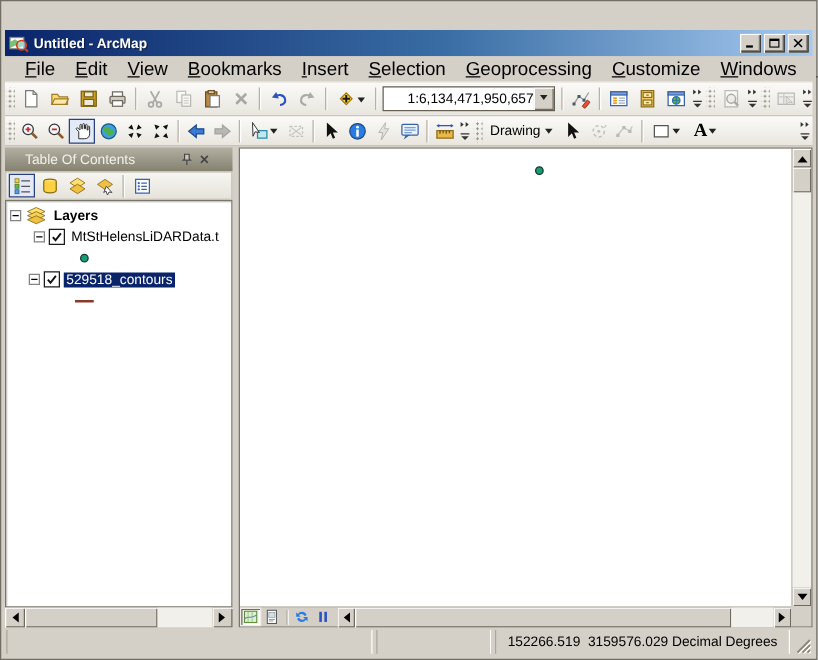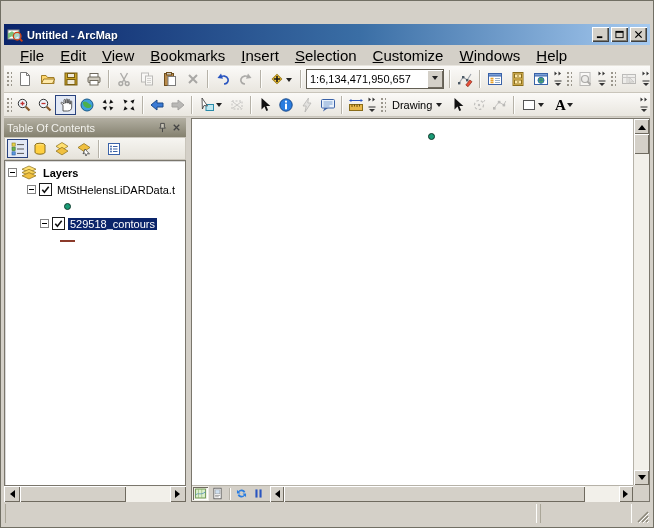--- a/index.html
+++ b/index.html
@@ -37,33 +37,33 @@
           box-shadow:1px 0 #fdfdfb; }
   .tgrip { width:7px; height:18px; flex:0 0 7px; margin:0 1px;
            background-image:radial-gradient(circle,#9a968c 32%,transparent 36%);
            background-size:4px 4px; background-position:1px 1px; }
   .tovf { width:12px; height:22px; display:grid; place-items:center; flex:0 0 12px; }
   .tovf svg { width:10px; height:20px; display:block; }
   .tovf.push { margin-left:auto; }
   .caret { width:0; height:0; border:3px solid transparent; border-top:4px solid #222;
            margin-top:4px; flex:0 0 auto; }
   .tcombo { display:flex; align-items:center; width:138px; height:20px; background:#fff;
-            border:1px solid #635f54; flex:0 0 138px; margin:0 2px; }
+            border:1px solid #635f54; flex:0 0 138px; margin:0 2px;padding-left:16px; }
   .tcombo-text { flex:1; font-size:11px; padding:0 3px; white-space:nowrap; overflow:hidden; }
   .tcombo-btn { width:16px; height:100%; background:#d4d0c8; display:grid; place-items:center;
                 box-shadow:inset 1px 1px #fff, inset -1px -1px #6f6a5f; }
   .tcombo-btn .caret { margin:0; }
   .tmenu { display:flex; align-items:center; gap:4px; padding:2px 5px; font-size:11px; }
   .a-glyph { font-family:"Liberation Serif",serif; font-weight:bold; font-size:15px; line-height:14px; }
   
   .content { flex:1; display:flex; gap:5px; padding-top:1px; min-height:0; }
   
   .toc { width:182px; flex:0 0 182px; display:flex; flex-direction:column; min-height:0; }
   .toc-header { height:19px; flex:0 0 19px; display:flex; align-items:center;
-                background:linear-gradient(#b3afa2,#84816f); padding:0 3px; }
+                background:linear-gradient(#b3afa2,#84816f); padding:0 16px; }
   .toc-title { flex:1; font-size:11px; color:#f2f1ec; white-space:nowrap; overflow:hidden; }
   .toc-hbtn { width:14px; height:14px; display:grid; place-items:center; }
   .toc-hbtn svg { width:11px; height:11px; display:block; }
   .toc-toolbar { height:23px; flex:0 0 23px; display:flex; align-items:center; gap:1px;
                  background:linear-gradient(#f6f5f1,#e6e3db); border:1px solid #c9c5bb; padding:0 2px; }
   .toc-toolbar .tbtn { width:21px; height:19px; }
   .toc-tree { flex:1; background:#fff; border:1px solid #7a766c;
               box-shadow:inset 1px 1px #40404033; overflow:hidden; padding-top:3px; }
   .ttrow { height:17px; display:flex; align-items:center; gap:3px; font-size:11px; white-space:nowrap; }
   .exp { width:9px; height:9px; background:#fff; border:1px solid #848484; flex:0 0 9px; position:relative; }
@@ -156,20 +156,21 @@
     </span>
   </div>
 
   <div class="menubar">
       <span class="mitem"><u>F</u>ile</span>
       <span class="mitem"><u>E</u>dit</span>
       <span class="mitem"><u>V</u>iew</span>
       <span class="mitem"><u>B</u>ookmarks</span>
       <span class="mitem"><u>I</u>nsert</span>
       <span class="mitem"><u>S</u>election</span>
+      <span class="mitem"><u>G</u>eoprocessing</span>
       <span class="mitem"><u>C</u>ustomize</span>
       <span class="mitem"><u>W</u>indows</span>
       <span class="mitem"><u>H</u>elp</span>
     </div>
 
   <div class="trow trow1">
       <div class="tgrip"></div>
       <div class="tbtn">
         <span class="ticon">
           <svg viewBox="0 0 16 16">
@@ -626,21 +627,21 @@
             <span class="cb">
               <svg viewBox="0 0 12 12">
                 <path d="M2.5 6.2l2.3 2.8L9.5 3" fill="none" stroke="#111" stroke-width="1.7"></path>
               </svg>
             </span>
             <span class="tlbl">MtStHelensLiDARData.t</span>
           </div>
           <div class="ttrow" style="padding-left: 59px;">
             <span class="sym-pt"></span>
           </div>
-          <div class="ttrow" style="padding-left: 35px;">
+          <div class="ttrow" style="padding-left: 18px;">
             <span class="exp"></span>
             <span class="cb">
               <svg viewBox="0 0 12 12">
                 <path d="M2.5 6.2l2.3 2.8L9.5 3" fill="none" stroke="#111" stroke-width="1.7"></path>
               </svg>
             </span>
             <span class="tlbl sel">529518_contours</span>
           </div>
           <div class="ttrow" style="padding-left: 55px;">
             <span class="sym-ln"></span>
@@ -722,20 +723,21 @@
         </span>
       </div>
       <div class="corner"></div>
     </div>
 
   </div>
 
   <div class="statusbar">
     <span class="sp grow"></span>
     <span class="sp mid"></span>
+    <span class="sp coords">152266.519  3159576.029 Decimal Degrees</span>
     <span class="grip">
         <svg viewBox="0 0 14 14">
           <path d="M13 3L3 13M13 7L7 13M13 11l-2 2" stroke="#8a8678" stroke-width="1.5"></path>
           <path d="M14 4L4 14M14 8L8 14M14 12l-2 2" stroke="#fff" stroke-width="1"></path>
         </svg>
       </span>
   </div>
 
 </div>
 

